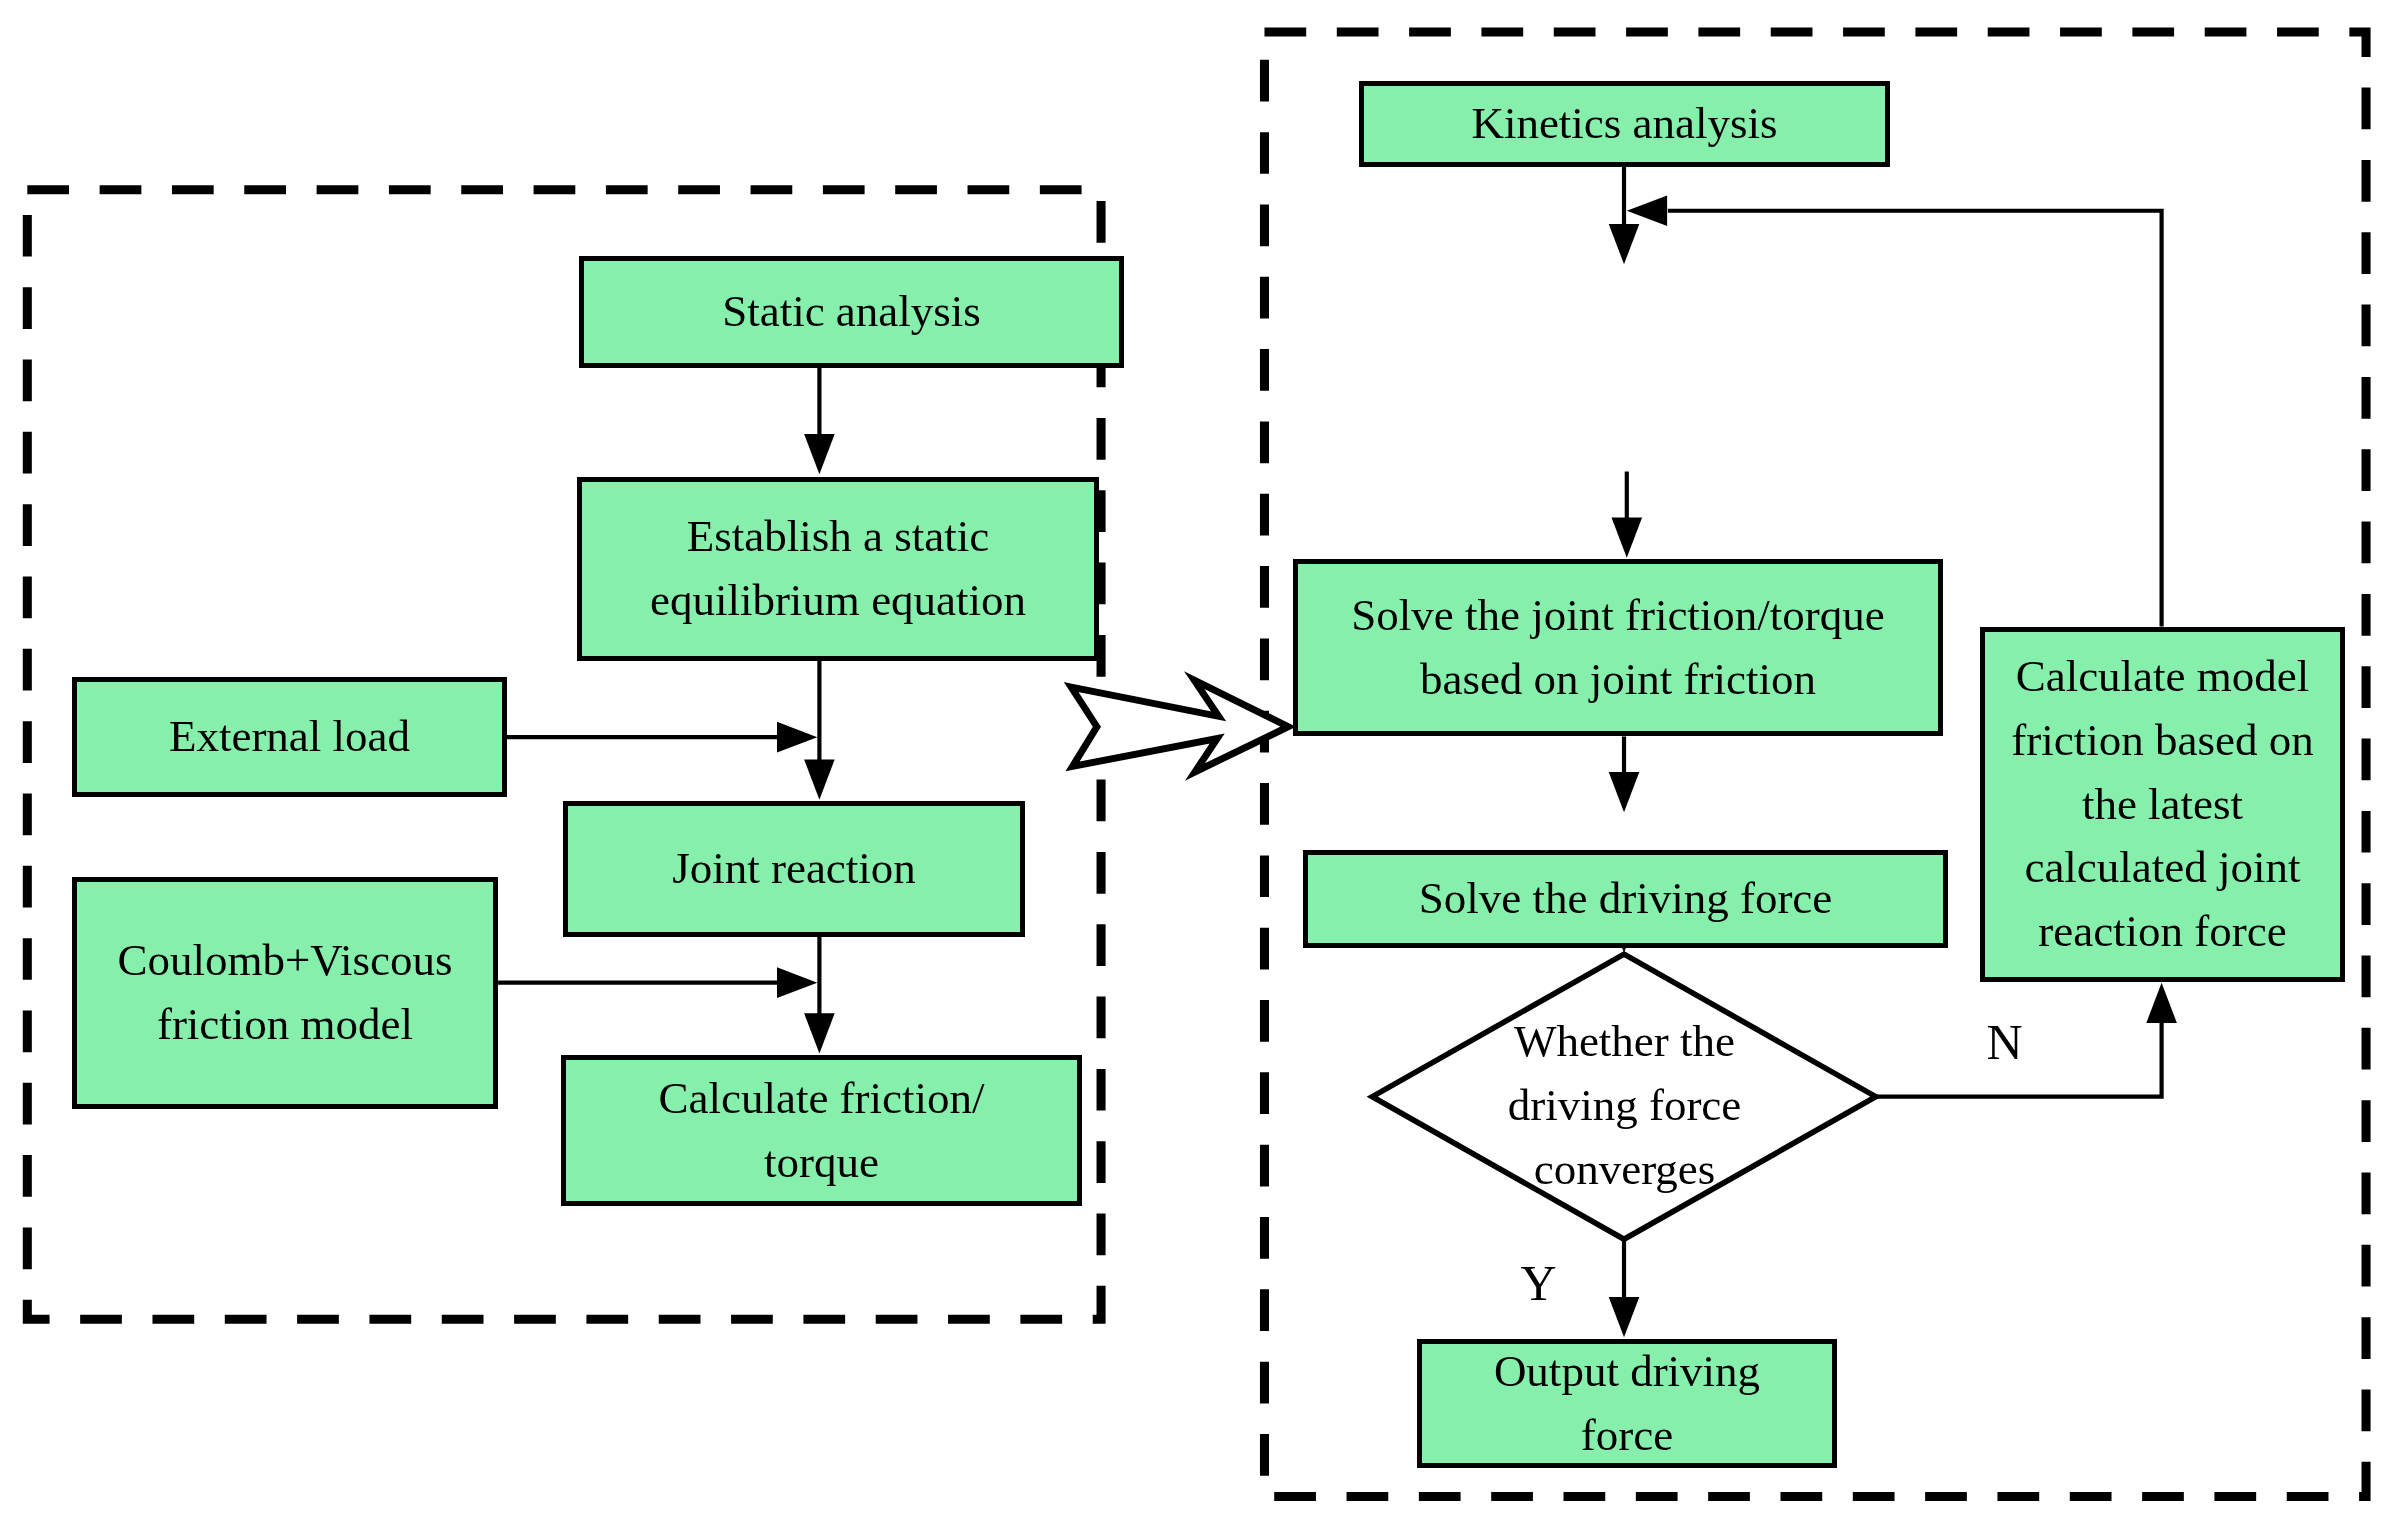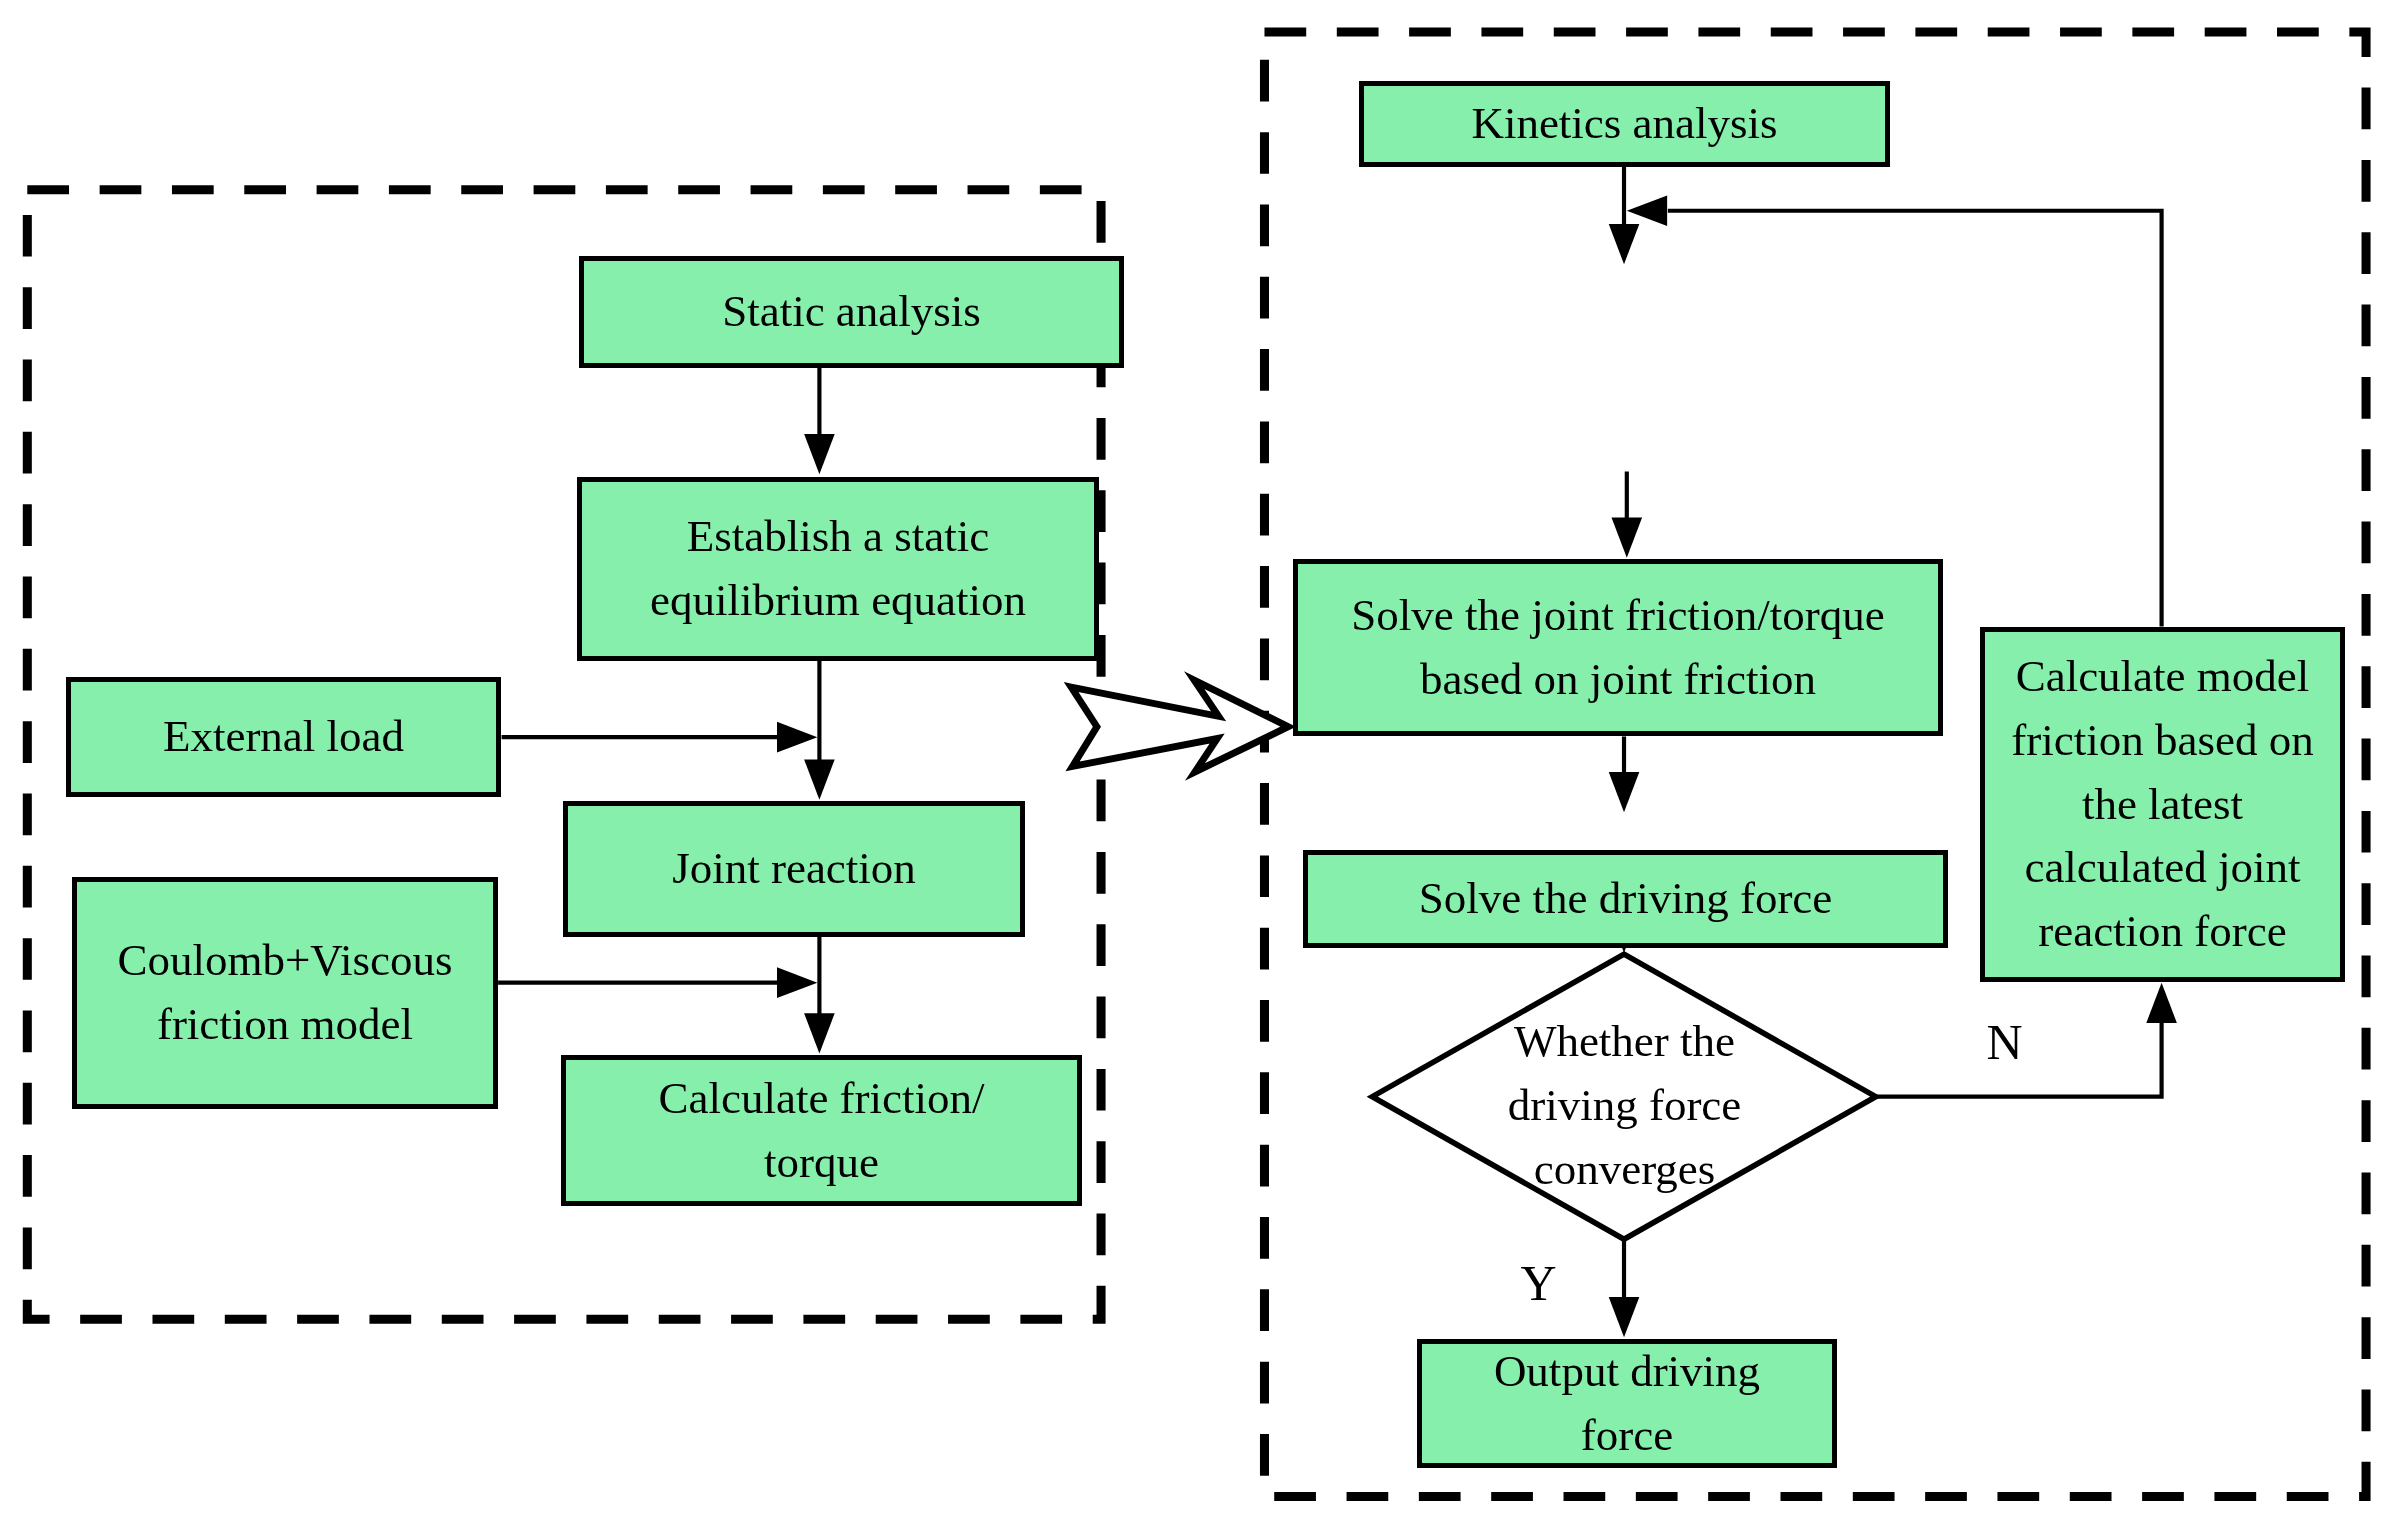--- a/index.html
+++ b/index.html
@@ -111,21 +111,21 @@
 
   <div class="node" style="left:546px; top:256px; width:545px; height:112px;margin-left:33px;">
     <span>Static analysis</span>
   </div>
 
   <div class="node" style="left:557px; top:477px; width:522px; height:184px;margin-left:20px;">
     <span>Establish a static
 equilibrium equation</span>
   </div>
 
-  <div class="node" style="left:66px; top:677px; width:435px; height:120px;">
+  <div class="node" style="left:72px; top:677px; width:435px; height:120px;">
     <span>External load</span>
   </div>
 
   <div class="node" style="left:563px; top:801px; width:462px; height:136px;">
     <span>Joint reaction</span>
   </div>
 
   <div class="node" style="left:72px; top:877px; width:426px; height:232px;">
     <span>Coulomb+Viscous
 friction model</span>

